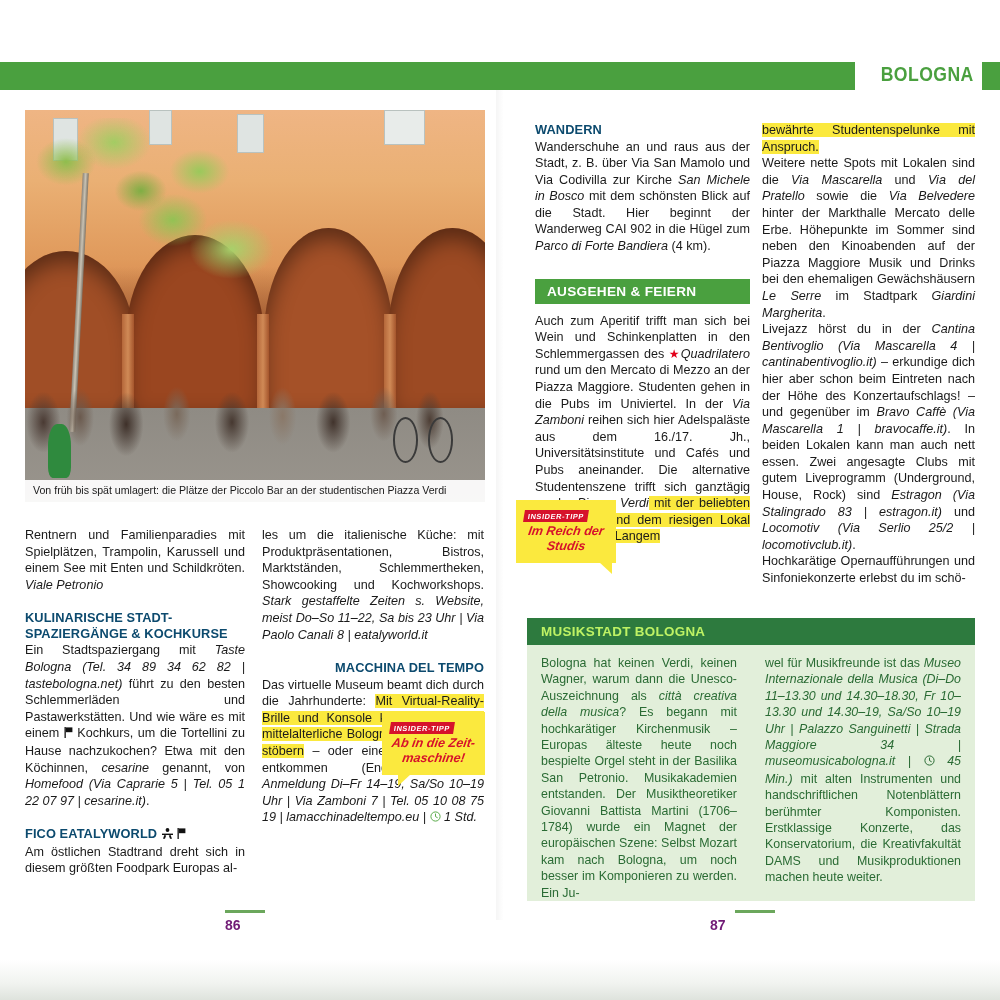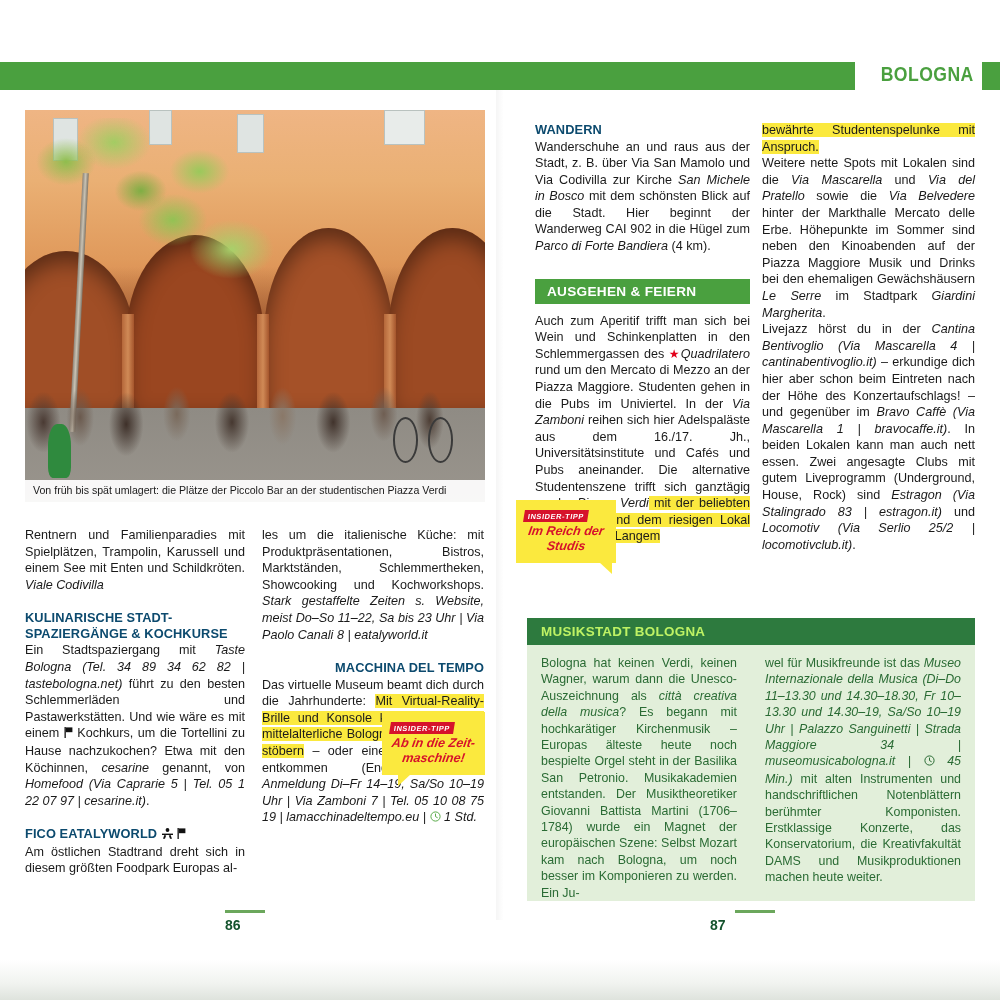--- a/index.html
+++ b/index.html
@@ -257,21 +257,21 @@
   
   .folio { position: absolute; }
   .folio .rule {
     width: 40px; height: 2.5px;
     background: #6ba75c;
     margin-bottom: 4px;
   }
   .folio .num {
     font-size: 14px;
     font-weight: bold;
-    color: #14532d;
+    color: #701a75;
   }
   .folio.right .rule { margin-left: auto; }
   .folio.right .num { text-align: left; }
 
   
   .page-shadow {
     position: absolute;
     left: 0; bottom: 0;
     width: 1000px; height: 40px;
     background: linear-gradient(to bottom, rgba(255,255,255,0) 0%, rgba(228,232,226,0.55) 60%, rgba(214,220,212,0.8) 100%);
@@ -314,21 +314,21 @@
       <div class="bike">
         <div class="wheel w1"></div>
         <div class="wheel w2"></div>
       </div>
     </div>
     <div class="photo-caption">Von früh bis spät umlagert: die Plätze der Piccolo Bar an der studentischen Piazza Verdi</div>
   </div>
 
   <div class="col" style="left:25px; top:527px; width:220px;">
 
-    <p class="body-text"><span>Rentnern und Familienparadies mit Spielplätzen, Trampolin, Karussell und einem See mit Enten und Schildkröten. </span><i>Viale Codivilla</i></p>
+    <p class="body-text"><span>Rentnern und Familienparadies mit Spielplätzen, Trampolin, Karussell und einem See mit Enten und Schildkröten. </span><i>Viale Petronio</i></p>
 
     <h3 class="sec-head" style="margin-top:17px;">
       <span>KULINARISCHE STADT-</span><br>
       <span>SPAZIERGÄNGE &amp; KOCHKURSE</span>
     </h3>
     <p class="body-text"><span>Ein Stadtspaziergang mit </span><i>Taste Bologna (Tel. 34 89 34 62 82 | tastebologna.net)</i><span> führt zu den besten Schlemmerläden und Pastawerkstätten. Und wie wäre es mit einem </span><span class="ico-flag"><svg width="9" height="11" viewBox="0 0 9 11">
             <rect x="0.5" y="0" width="1.3" height="11" fill="#111"></rect>
             <path d="M1.8 0.4 H8.4 V5.2 H1.8 Z" fill="#111"></path>
           </svg></span><span> Kochkurs, um die Tortellini zu Hause nachzukochen? Etwa mit den Köchinnen, </span><i>cesarine</i><span> genannt, von </span><i>Homefood (Via Caprarie 5 | Tel. 05 1 22 07 97 | cesarine.it)</i><span>.</span></p>
 
@@ -380,20 +380,21 @@
     <div class="tip-badge">INSIDER-TIPP</div>
     <div class="tip-text">Im Reich der</div>
     <div class="tip-text">Studis</div>
     <div class="tail" style="right:4px; bottom:-11px; border-right:13px solid #fbe93e; border-bottom:12px solid transparent;"></div>
   </div>
 
   <div class="col" style="left:762px; top:122px; width:213px;">
     <p class="body-text"><mark class="hl">bewährte Studentenspelunke mit Anspruch.</mark></p>
     <p class="body-text"><span>Weitere nette Spots mit Lokalen sind die </span><i>Via Mascarella</i><span> und </span><i>Via del Pratello</i><span> sowie die </span><i>Via Belvedere</i><span> hinter der Markthalle Mercato delle Erbe. Höhepunkte im Sommer sind neben den Kinoabenden auf der Piazza Maggiore Musik und Drinks bei den ehemaligen Gewächshäusern </span><i>Le Serre</i><span> im Stadtpark </span><i>Giardini Margherita</i><span>.</span></p>
     <p class="body-text"><span>Livejazz hörst du in der </span><i>Cantina Bentivoglio (Via Mascarella 4 | cantinabentivoglio.it)</i><span> – erkundige dich hier aber schon beim Eintreten nach der Höhe des Konzertaufschlags! – und gegenüber im </span><i>Bravo Caffè (Via Mascarella 1 | bravocaffe.it)</i><span>. In beiden Lokalen kann man auch nett essen. Zwei angesagte Clubs mit gutem Liveprogramm (Underground, House, Rock) sind </span><i>Estragon (Via Stalingrado 83 | estragon.it)</i><span> und </span><i>Locomotiv (Via Serlio 25/2 | locomotivclub.it)</i><span>.</span></p>
+    <p class="body-text">Hochkarätige Opernaufführungen und Sinfoniekonzerte erlebst du im schö-</p>
   </div>
 
   <div class="infobox" style="left:527px; top:618px; width:448px; height:283px;">
     <div class="ib-head">MUSIKSTADT BOLOGNA</div>
     <div class="ib-body">
       <div class="ib-col"><span>Bologna hat keinen Verdi, keinen Wagner, warum dann die Unesco-Auszeichnung als </span><i>città creativa della musica</i><span>? Es begann mit hochkarätiger Kirchenmusik – Europas älteste heute noch bespielte Orgel steht in der Basilika San Petronio. Musikakademien entstanden. Der Musiktheoretiker Giovanni Battista Martini (1706–1784) wurde ein Magnet der europäischen Szene: Selbst Mozart kam nach Bologna, um noch besser im Komponieren zu werden. Ein Ju-</span></div>
       <div class="ib-col"><span>wel für Musikfreunde ist das </span><i>Museo Internazionale della Musica (Di–Do 11–13.30 und 14.30–18.30, Fr 10–13.30 und 14.30–19, Sa/So 10–19 Uhr | Palazzo Sanguinetti | Strada Maggiore 34 | museomusicabologna.it | </i><span class="ico-clock"><svg width="11" height="11" viewBox="0 0 11 11">
               <circle cx="5.5" cy="5.5" r="4.6" fill="none" stroke="#2a6b34" stroke-width="1"></circle>
               <path d="M5.5 3 V5.6 L7.3 6.6" fill="none" stroke="#2a6b34" stroke-width="1" stroke-linecap="round"></path>
             </svg></span><i> 45 Min.)</i><span> mit alten Instrumenten und handschriftlichen Notenblättern berühmter Komponisten. Erstklassige Konzerte, das Konservatorium, die Kreativfakultät DAMS und Musikproduktionen machen heute weiter.</span></div>

